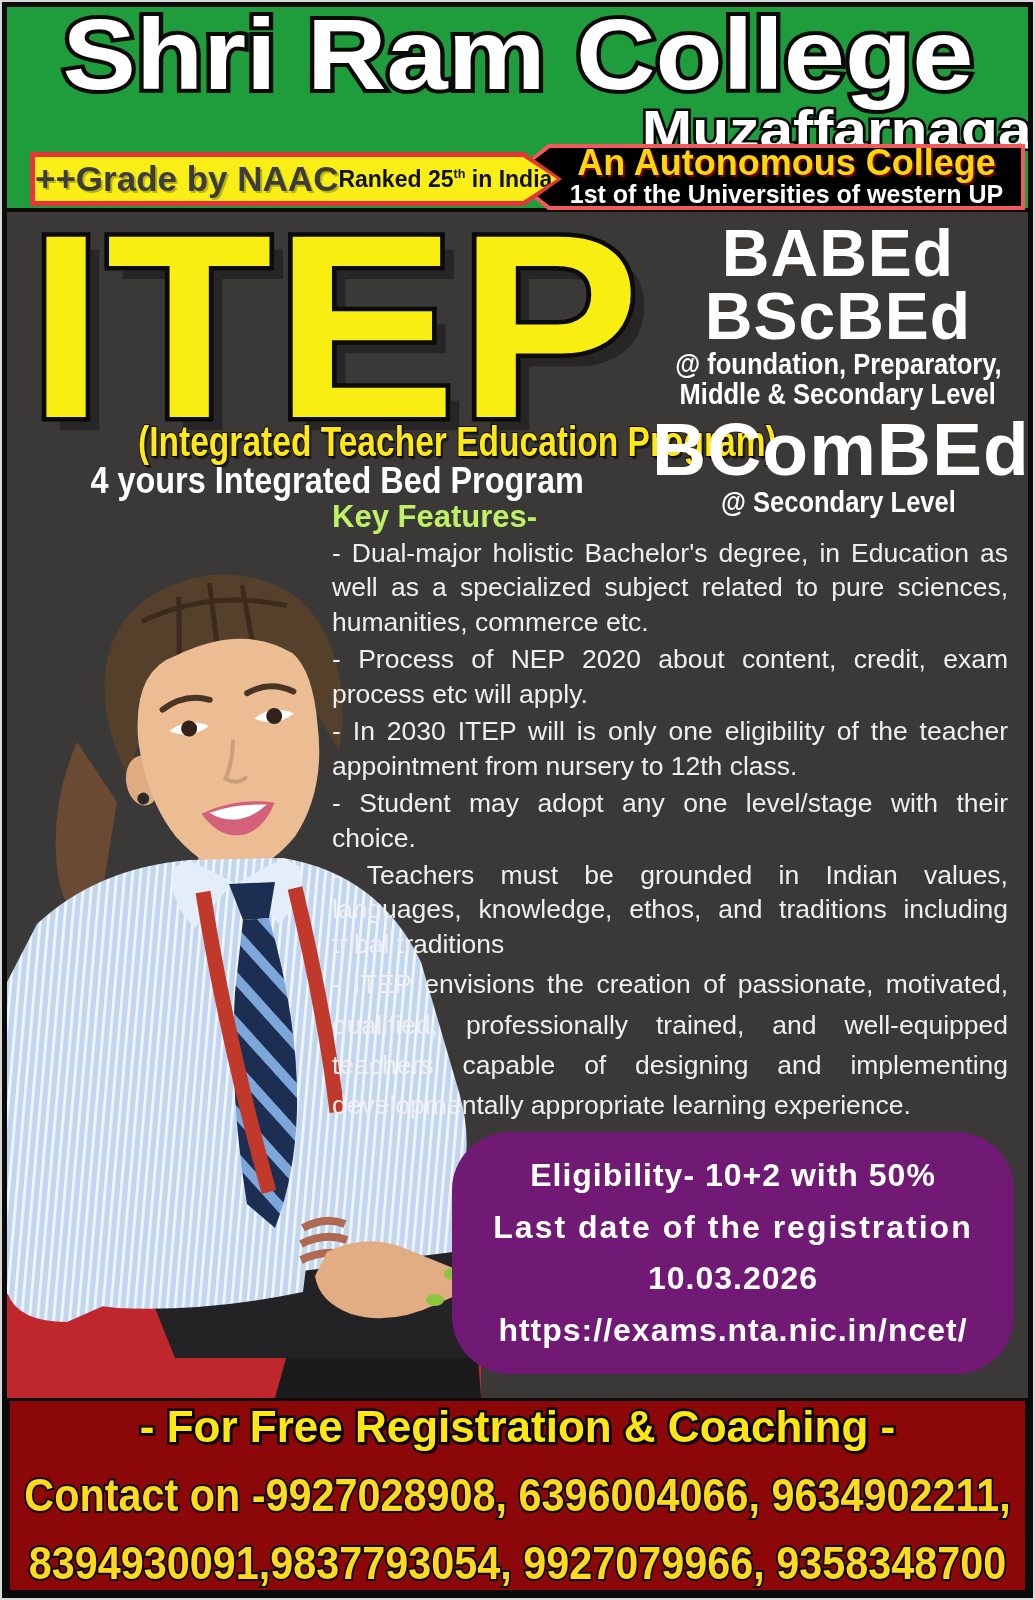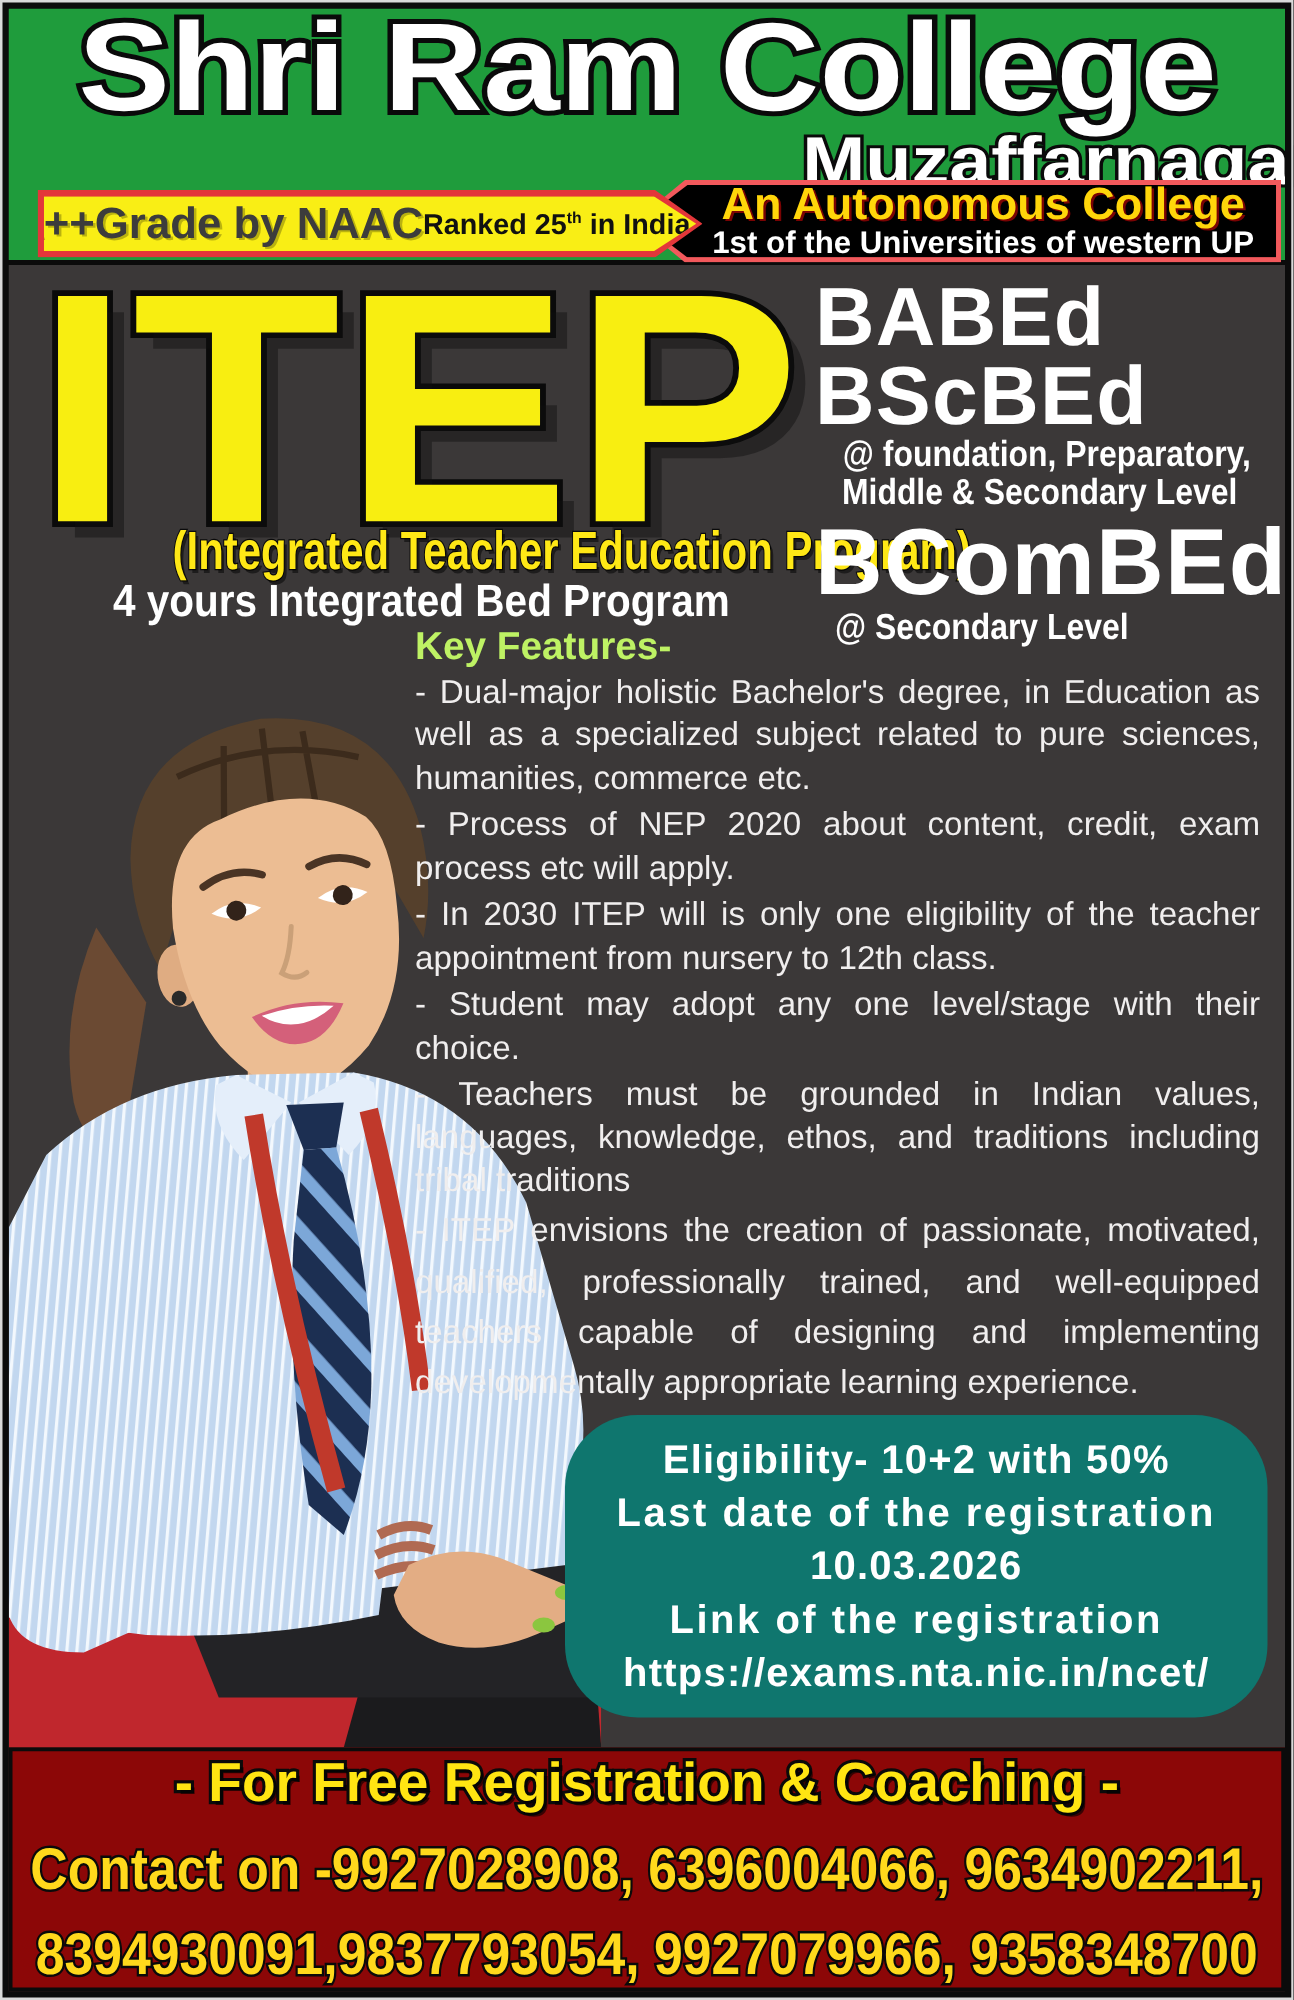--- a/index.html
+++ b/index.html
@@ -41,33 +41,33 @@
     letter-spacing:2px;-webkit-text-stroke:9px #0a0a0a;paint-order:stroke fill;transform:scaleX(1.04);
     text-shadow:13px 13px 0 rgba(15,15,15,.45);}
   .program-full{position:absolute;left:8px;top:420px;width:658px;text-align:center;z-index:2;white-space:nowrap;padding-left:40px;}
   .program-full span{display:inline-block;font-size:43px;font-weight:700;color:#ffe816;line-height:1;
     -webkit-text-stroke:2px #0a0a0a;paint-order:stroke fill;transform:scaleX(0.78);
     text-shadow:3px 3px 0 rgba(0,0,0,.5);}
   .program-tagline{position:absolute;left:8px;top:463px;width:658px;text-align:center;z-index:2;white-space:nowrap;}
   .program-tagline span{display:inline-block;font-size:36px;font-weight:700;color:#fff;line-height:1;
     transform:scaleX(0.9);}
   
-  .degrees{position:absolute;left:652px;top:222px;width:372px;z-index:2;color:#fff;}
+  .degrees{position:absolute;left:652px;top:222px;width:372px;text-align:center;z-index:2;color:#fff;}
   .degree-big{font-size:66px;font-weight:700;line-height:.96;letter-spacing:1px;}
   .degree-level{font-size:29px;font-weight:700;line-height:1.05;white-space:nowrap;}
   .degree-level span{display:inline-block;transform:scaleX(0.88);}
   .degree-bcom{font-size:75px;font-weight:700;line-height:1;margin-top:2px;letter-spacing:1px;}
   
   .kf-heading{position:absolute;left:332px;top:499px;z-index:2;font-size:31px;font-weight:700;color:#bef264;}
   .kf-list{position:absolute;left:332px;top:536px;width:676px;z-index:2;color:#f0eeee;
     font-size:26.5px;line-height:1.3;text-align:justify;}
   .kf-list p{margin:0 0 3px 0;}
   .kf-list p:last-child{line-height:1.52;}
   
-  .reg-box{position:absolute;left:452px;top:1132px;width:562px;height:242px;background:#0f766e;
+  .reg-box{position:absolute;left:452px;top:1132px;width:562px;height:242px;background:#701a75;
     border-radius:58px;z-index:5;display:flex;flex-direction:column;
     justify-content:space-evenly;padding:10px 14px;color:#fff;font-weight:700;text-align:center;}
   .reg-line{font-size:32px;line-height:1.1;white-space:nowrap;letter-spacing:1px;}
   .reg-line.spaced{letter-spacing:2px;}
   
   .footer{position:absolute;left:7px;right:7px;top:1398px;height:195px;background:#8c0707;
     border:3px solid #0b0b0b;z-index:20;display:flex;flex-direction:column;align-items:center;
     justify-content:space-between;padding:4px 0;}
   .footer-headline{white-space:nowrap;}
   .footer-headline span{display:inline-block;font-size:44px;font-weight:700;color:#ffe512;line-height:1;
@@ -198,21 +198,20 @@
 
     <path d="M320,700 Q356,682 392,694 L446,716 Q462,726 452,742 L430,752 Q384,774 344,762 Q312,750 308,724 Z" fill="#e3ad84"></path>
     <ellipse cx="446" cy="722" rx="9" ry="6" fill="#8bc63f"></ellipse>
     <ellipse cx="428" cy="748" rx="9" ry="6" fill="#8bc63f"></ellipse>
   </svg>
 
   <div class="reg-box">
     <div class="reg-line">Eligibility- 10+2 with 50%</div>
     <div class="reg-line spaced">Last date of the registration</div>
     <div class="reg-line">10.03.2026</div>
-    <div class="reg-line spaced">Link of the registration</div>
     <div class="reg-line">https://exams.nta.nic.in/ncet/</div>
   </div>
 
   <div class="footer">
     <div class="footer-headline">
       <span>- For Free Registration &amp; Coaching -</span>
     </div>
     <div class="footer-contact">
       <span>Contact on -9927028908, 6396004066, 9634902211,</span>
     </div>

